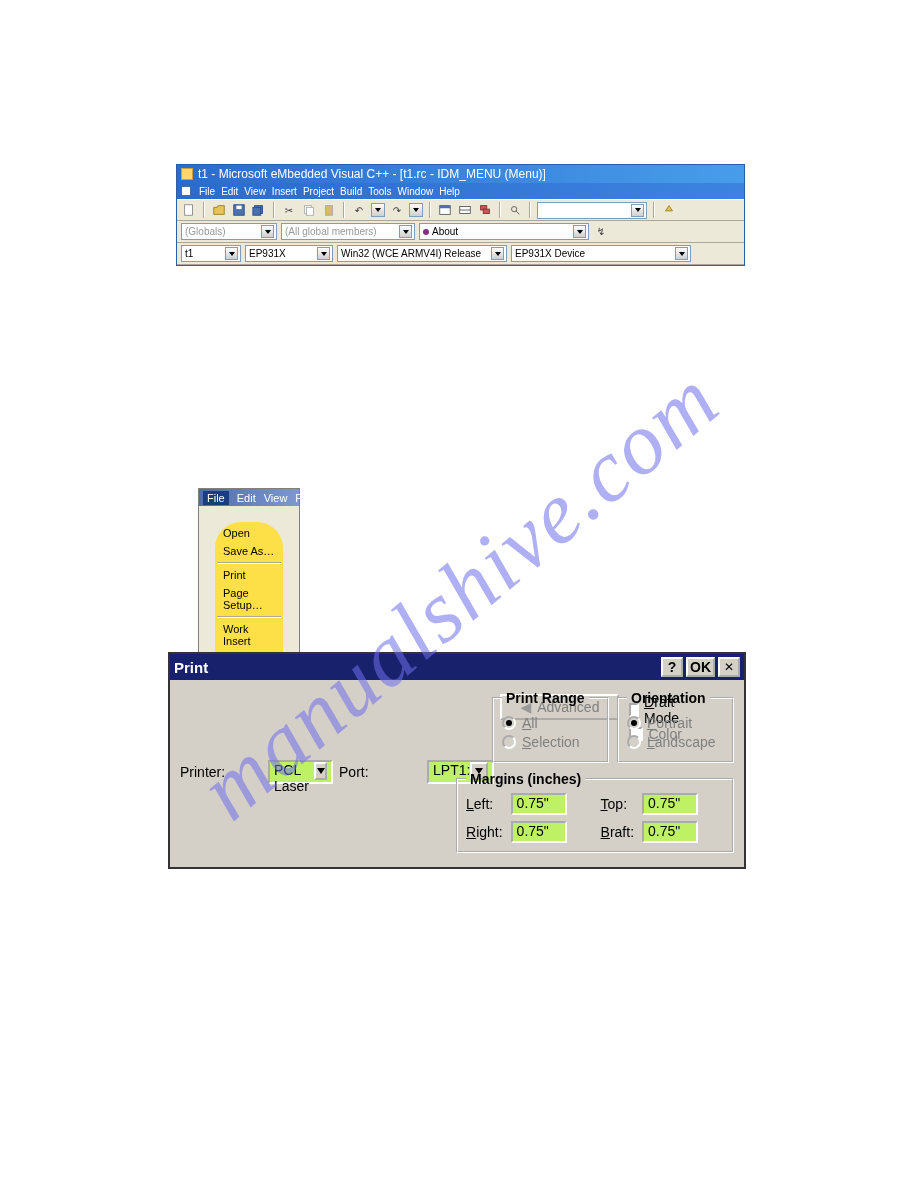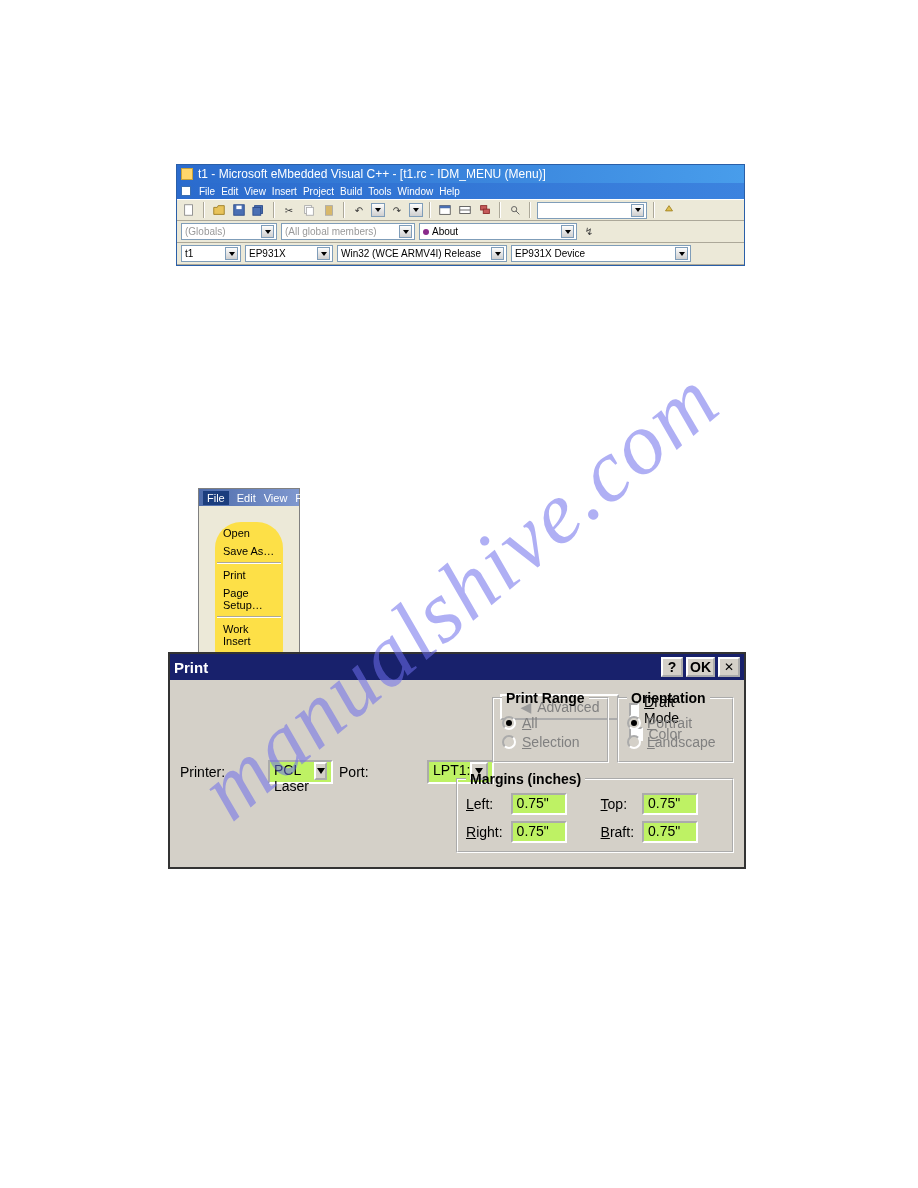--- a/index.html
+++ b/index.html
@@ -444,21 +444,21 @@
 
   <div class="ide-row2">
     <div class="combo dis" style="width:96px">
       <span>(Globals)</span>
         <span class="arrow"></span>
     </div>
     <div class="combo dis" style="width:134px">
       <span>(All global members)</span>
         <span class="arrow"></span>
     </div>
-    <div class="combo" style="width:158px">
+    <div class="combo" style="width:170px">
       <span class="bullet-purple"></span>
       <span>About</span>
         <span class="arrow"></span>
     </div>
     <div class="tb-btn">↯</div>
     <div style="flex:1"></div>
   </div>
 
   <div class="ide-row3">
     <div class="combo" style="width:60px">

